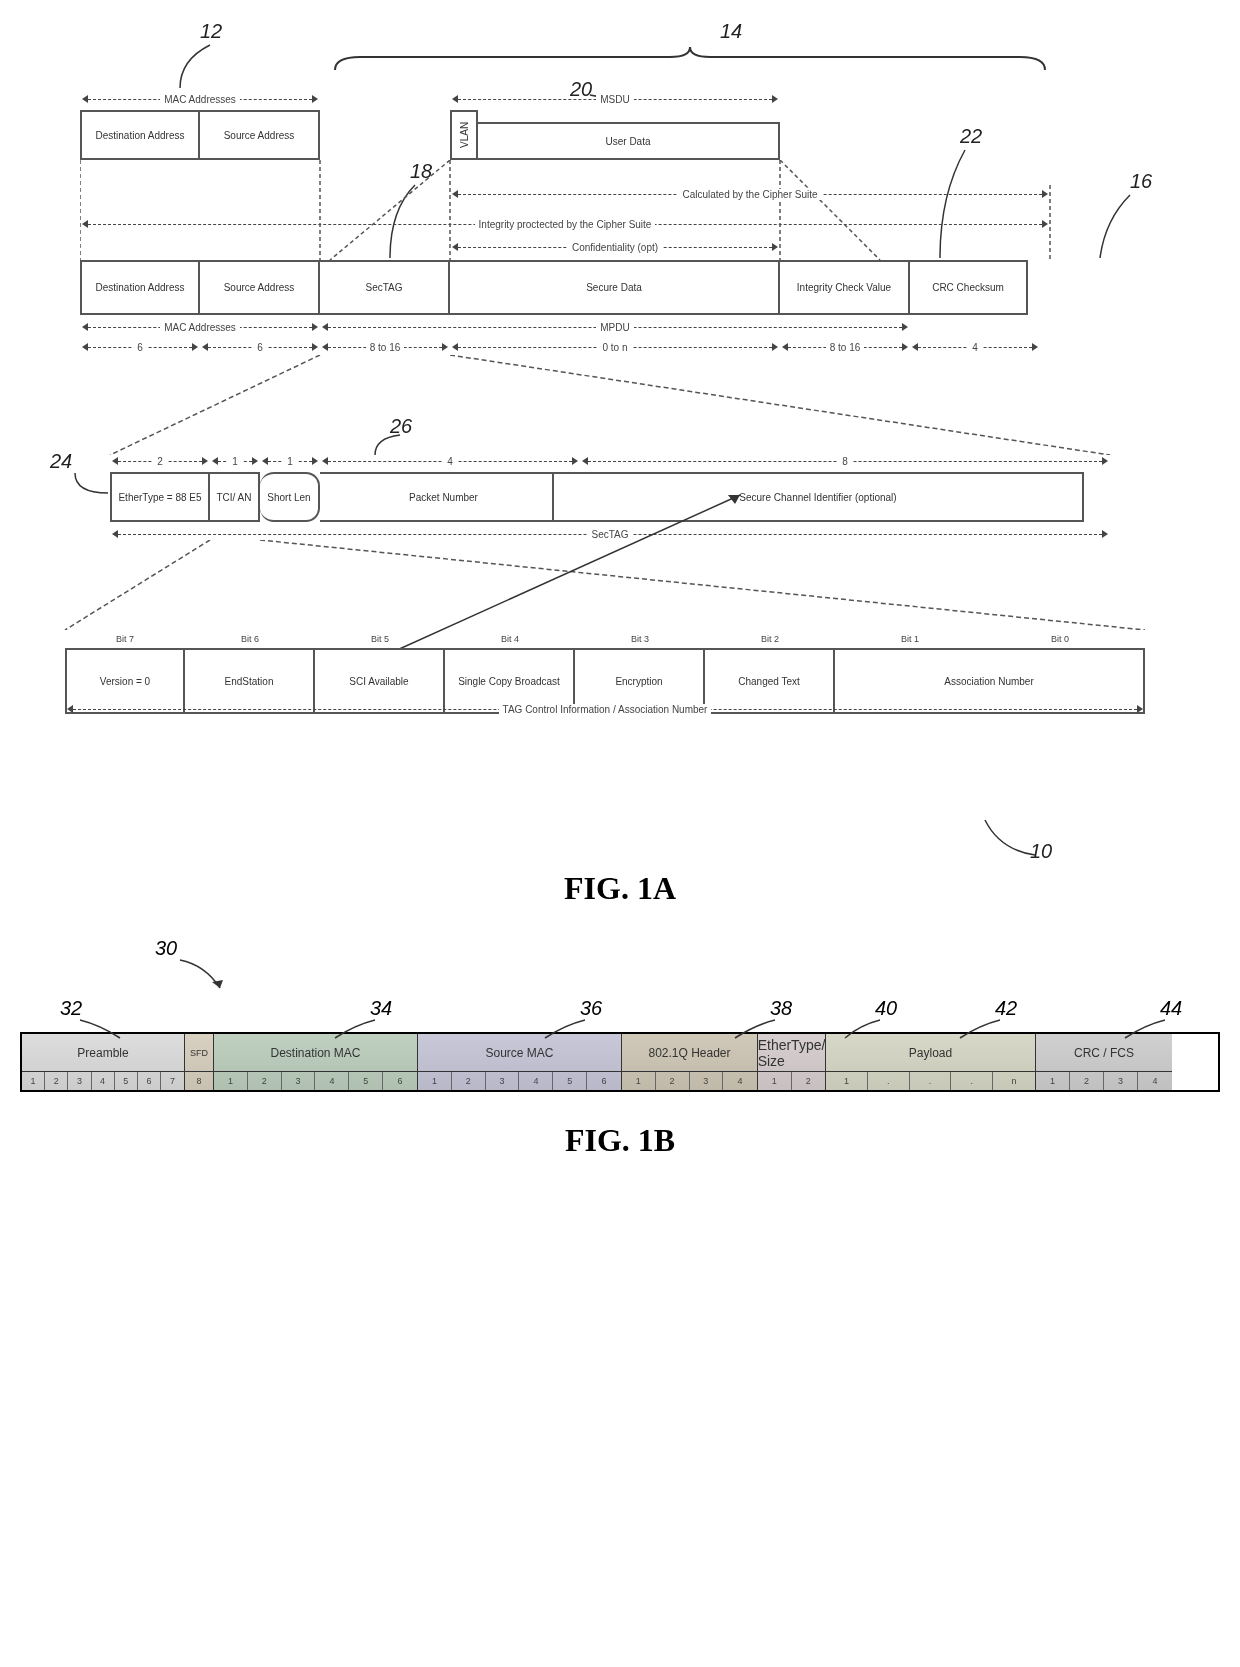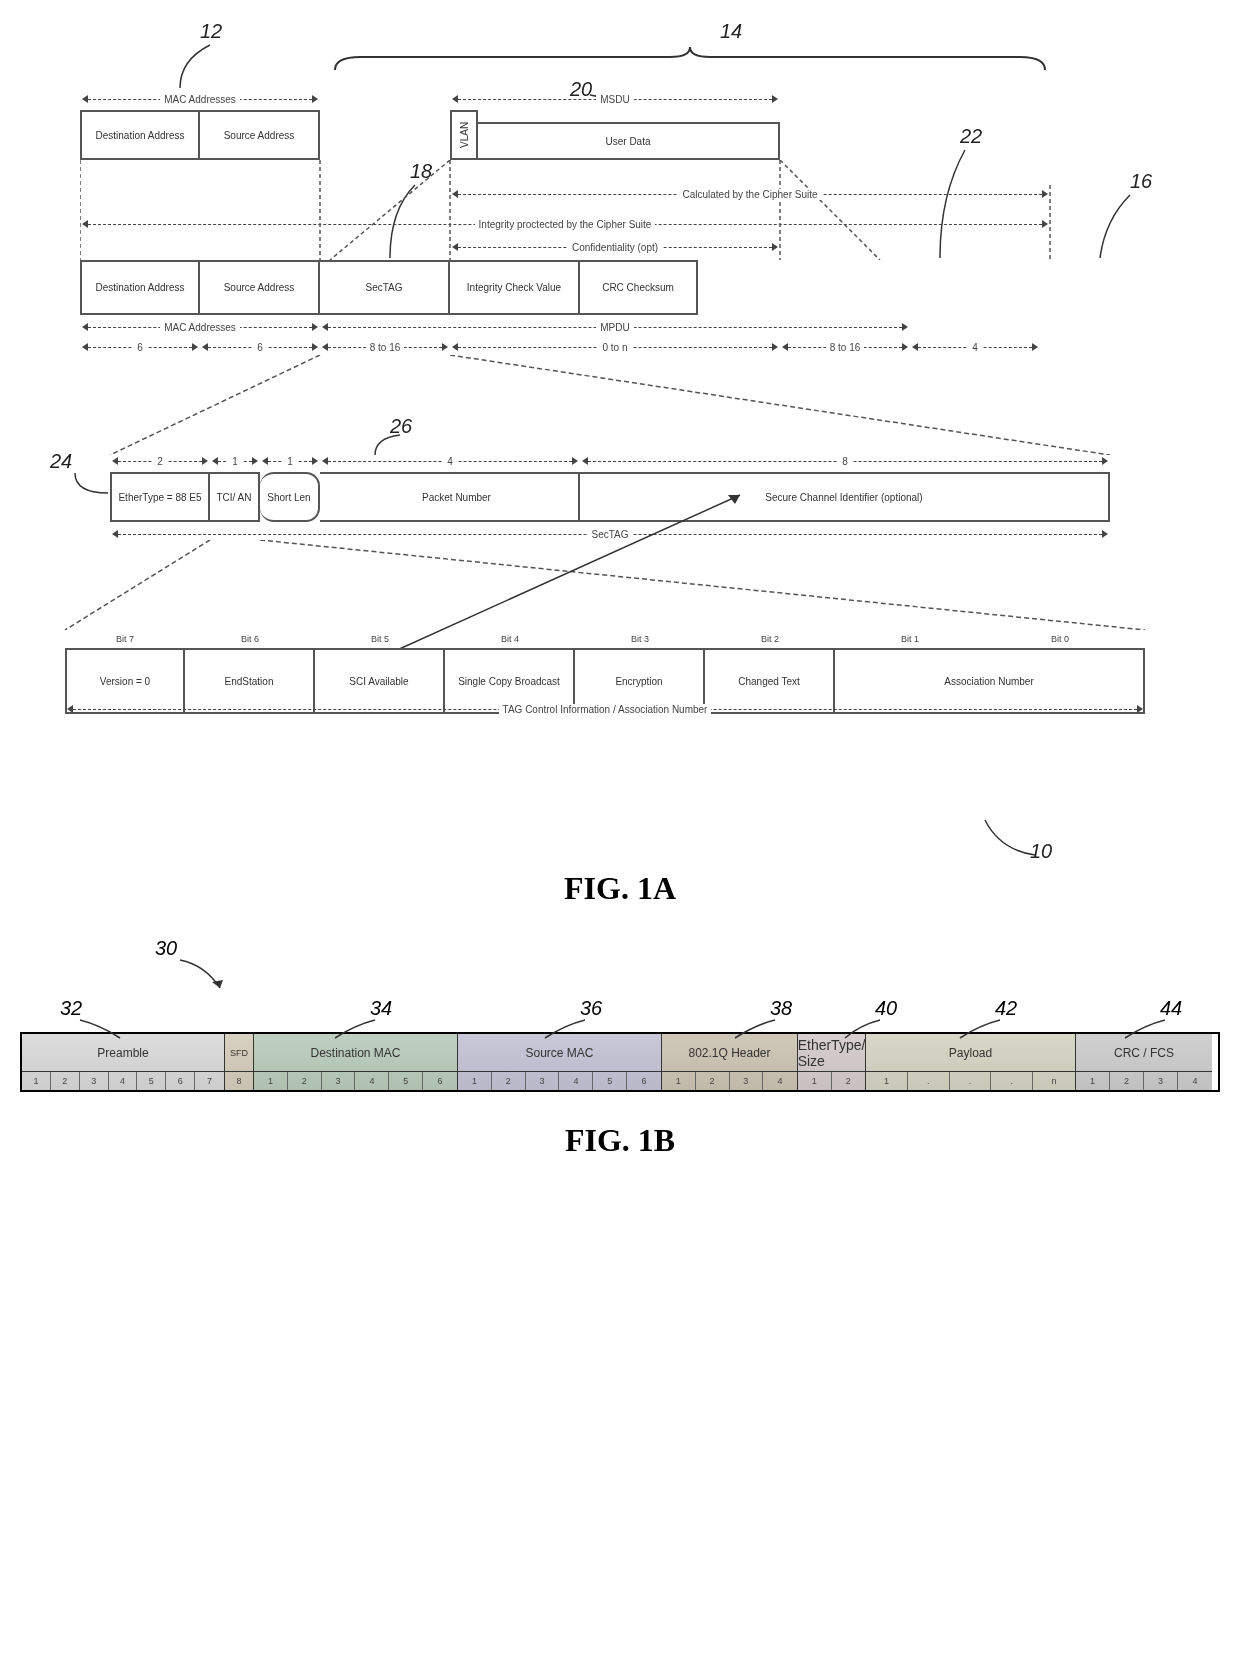--- a/index.html
+++ b/index.html
@@ -225,20 +225,21 @@
     <line x1="370" y1="0" x2="370" y2="100" stroke="#555" stroke-width="1.5" stroke-dasharray="4 3"></line>
     <line x1="700" y1="0" x2="700" y2="100" stroke="#555" stroke-width="1.5" stroke-dasharray="4 3"></line>
     <line x1="700" y1="0" x2="800" y2="100" stroke="#555" stroke-width="1.5" stroke-dasharray="4 3"></line>
     <line x1="970" y1="25" x2="970" y2="100" stroke="#555" stroke-width="1.5" stroke-dasharray="4 3"></line>
   </svg>
 
   <div class="row" style="position:absolute; top:240px; left:60px; height:55px;">
     <div class="cell" style="width:120px;">Destination Address</div>
     <div class="cell" style="width:120px;border-left:none;">Source Address</div>
     <div class="cell" style="width:130px;border-left:none;">SecTAG</div>
+    <div class="cell" style="width:330px;border-left:none;">Secure Data</div>
     <div class="cell" style="width:130px;border-left:none;">Integrity Check Value</div>
     <div class="cell" style="width:118px;border-left:none;">CRC Checksum</div>
   </div>
 
   <div class="label-row" style="position:absolute; top:298px; left:60px; width:970px;">
     <div class="label-seg arrow-both" style="width:240px;">
         <div class="arrow-line"></div>
         <span class="label-text">MAC Addresses</span>
       </div>
     <div class="label-seg arrow-both" style="width:590px; margin-left:0;">
@@ -299,21 +300,21 @@
     <div class="label-seg arrow-both" style="width:530px;">
         <div class="arrow-line"></div>
         <span class="label-text">8</span>
       </div>
   </div>
 
   <div class="row" style="position:absolute; top:452px; left:90px; height:50px;">
     <div class="cell" style="width:100px;">EtherType = 88 E5</div>
     <div class="cell" style="width:50px;border-left:none;">TCI/ AN</div>
     <div class="cell" style="width:60px;border-left:none;border-radius:14px;">Short Len</div>
-    <div class="cell" style="width:260px;border-left:none;padding-left:19px;">Packet Number</div>
+    <div class="cell" style="width:234px;border-left:none;padding-left:19px;">Packet Number</div>
     <div class="cell" style="width:530px;border-left:none;">Secure Channel Identifier (optional)</div>
   </div>
 
   <div class="label-row" style="position:absolute; top:505px; left:90px; width:1000px;">
     <div class="label-seg arrow-both" style="width:1000px;">
         <div class="arrow-line"></div>
         <span class="label-text">SecTAG</span>
       </div>
   </div>
 
@@ -392,21 +393,21 @@
       </svg>
     <svg class="pointer" style="left:935px; top:78px; width:50px; height:25px;">
         <path d="M 45 5 Q 25 10 5 23" fill="none" stroke="#333" stroke-width="1.5"></path>
       </svg>
     <svg class="pointer" style="left:1100px; top:78px; width:50px; height:25px;">
         <path d="M 45 5 Q 25 10 5 23" fill="none" stroke="#333" stroke-width="1.5"></path>
       </svg>
   </div>
 
   <div class="figb-table">
-    <div class="figb-col bg1" style="width:203px;">
+    <div class="figb-col bg1" style="width:163px;">
       <div class="figb-header">Preamble</div>
       <div class="figb-bytes">
           <div class="figb-byte" style="width: 29px;">1</div>
           <div class="figb-byte" style="width: 29px;">2</div>
           <div class="figb-byte" style="width: 29px;">3</div>
           <div class="figb-byte" style="width: 29px;">4</div>
           <div class="figb-byte" style="width: 29px;">5</div>
           <div class="figb-byte" style="width: 29px;">6</div>
           <div class="figb-byte" style="width: 29px;">7</div>
         </div>

